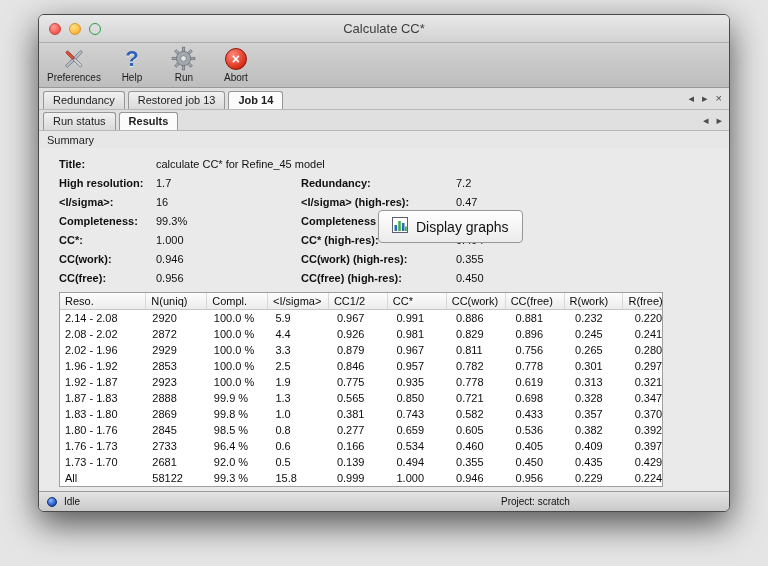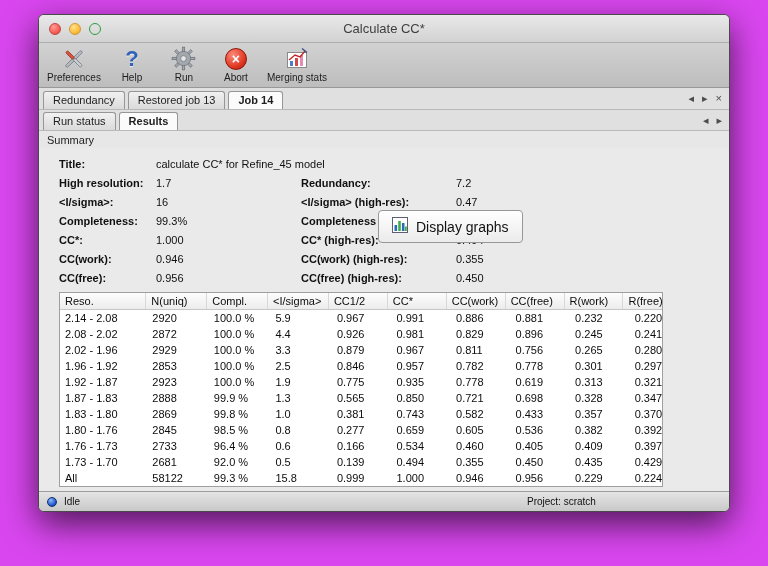--- a/index.html
+++ b/index.html
@@ -1,18 +1,18 @@
 <!DOCTYPE html>
 <html><head>
 <meta charset="utf-8">
 <style>
   *{margin:0;padding:0;box-sizing:border-box;}
   html,body{width:768px;height:566px;background:#000;}
   body{font-family:"Liberation Sans",sans-serif;-webkit-font-smoothing:antialiased;}
-  .screen{position:relative;width:768px;height:566px;background:#d946ef;overflow:hidden;}
+  .screen{position:relative;width:768px;height:566px;background:#e5e5e5;overflow:hidden;}
   .window{position:absolute;left:38px;top:14px;width:692px;height:498px;border-radius:6px;
           background:#e8e8e8;border:1px solid #4a4a4a;box-shadow:0 12px 34px rgba(0,0,0,.65);
           display:flex;flex-direction:column;overflow:hidden;}
   
   .titlebar{flex:0 0 28px;background:linear-gradient(#e9e9e9,#d2d2d2);border-bottom:1px solid #aeaeae;
             position:relative;display:flex;align-items:center;justify-content:center;}
   .traffic{position:absolute;left:10px;top:8px;display:flex;gap:8px;}
   .tl{width:12px;height:12px;border-radius:50%;display:inline-block;}
   .tl.red{background:radial-gradient(circle at 35% 30%,#ff9e96,#f95e57 60%,#d5423a);border:1px solid #c2473f;}
   .tl.yellow{background:radial-gradient(circle at 35% 30%,#ffe18a,#fdbd3e 60%,#e09e27);border:1px solid #cf9a33;}
@@ -61,21 +61,21 @@
   .trow.thead{height:17px;background:linear-gradient(#fdfdfd,#ececec);border-bottom:1px solid #c6c6c6;}
   .tcell{padding-left:5px;white-space:nowrap;overflow:hidden;}
   .thead .tcell{height:100%;display:flex;align-items:center;border-right:1px solid #d8d8d8;}
   .c0{width:88px}.c1{width:62px}.c2{width:62px}.c3{width:62px}.c4{width:60px}
   .c5{width:60px}.c6{width:60px}.c7{width:60px}.c8{width:60px}.c9{flex:1 1 auto;border-right:none!important;}
   
   .statusbar{flex:0 0 20px;background:linear-gradient(#e4e4e4,#c9c9c9);border-top:1px solid #9d9d9d;
              display:flex;align-items:center;padding-left:8px;font-size:10px;color:#101010;position:relative;}
   .sdot{width:10px;height:10px;border-radius:50%;margin-right:7px;border:1px solid #10306e;
         background:radial-gradient(circle at 35% 30%,#8db9ff,#2058c8 65%,#123a86);}
-  .project{position:absolute;left:488px;}
+  .project{position:absolute;left:462px;}
 </style>
 </head>
 <body>
 
 <div class="screen">
   <div class="window">
 
     <div class="titlebar">
       <div class="traffic">
         <span class="tl red"></span>
@@ -120,33 +120,20 @@
           </svg>
         </span>
         <span class="tlabel">Run</span>
       </div>
       <div class="tool">
         <span class="ticon">
             <span class="abort-glyph">×</span>
           </span>
         <span class="tlabel">Abort</span>
       </div>
-      <div class="tool">
-        <span class="ticon">
-          <svg width="26" height="26" viewBox="0 0 26 26">
-            <rect x="3.5" y="6.5" width="19" height="15" fill="#ffffff" stroke="#8a8a8a"></rect>
-            <rect x="6" y="15" width="3" height="5" fill="#4a7bd0"></rect>
-            <rect x="11" y="12" width="3" height="8" fill="#d04a4a"></rect>
-            <rect x="16" y="9" width="3" height="11" fill="#e58ab0"></rect>
-            <polyline points="5,14 11,9 16,11 21,5" stroke="#c22727" stroke-width="1.4" fill="none"></polyline>
-            <line x1="18" y1="2.5" x2="23" y2="6.5" stroke="#35508c" stroke-width="1.4"></line>
-          </svg>
-        </span>
-        <span class="tlabel">Merging stats</span>
-      </div>
     </div>
 
     <div class="tabstrip">
       <div class="tab">Redundancy</div>
       <div class="tab">Restored job 13</div>
       <div class="tab active">Job 14</div>
       <div class="tabnav">
         <span class="navbtn">◂</span>
         <span class="navbtn">▸</span>
         <span class="navbtn">×</span>

